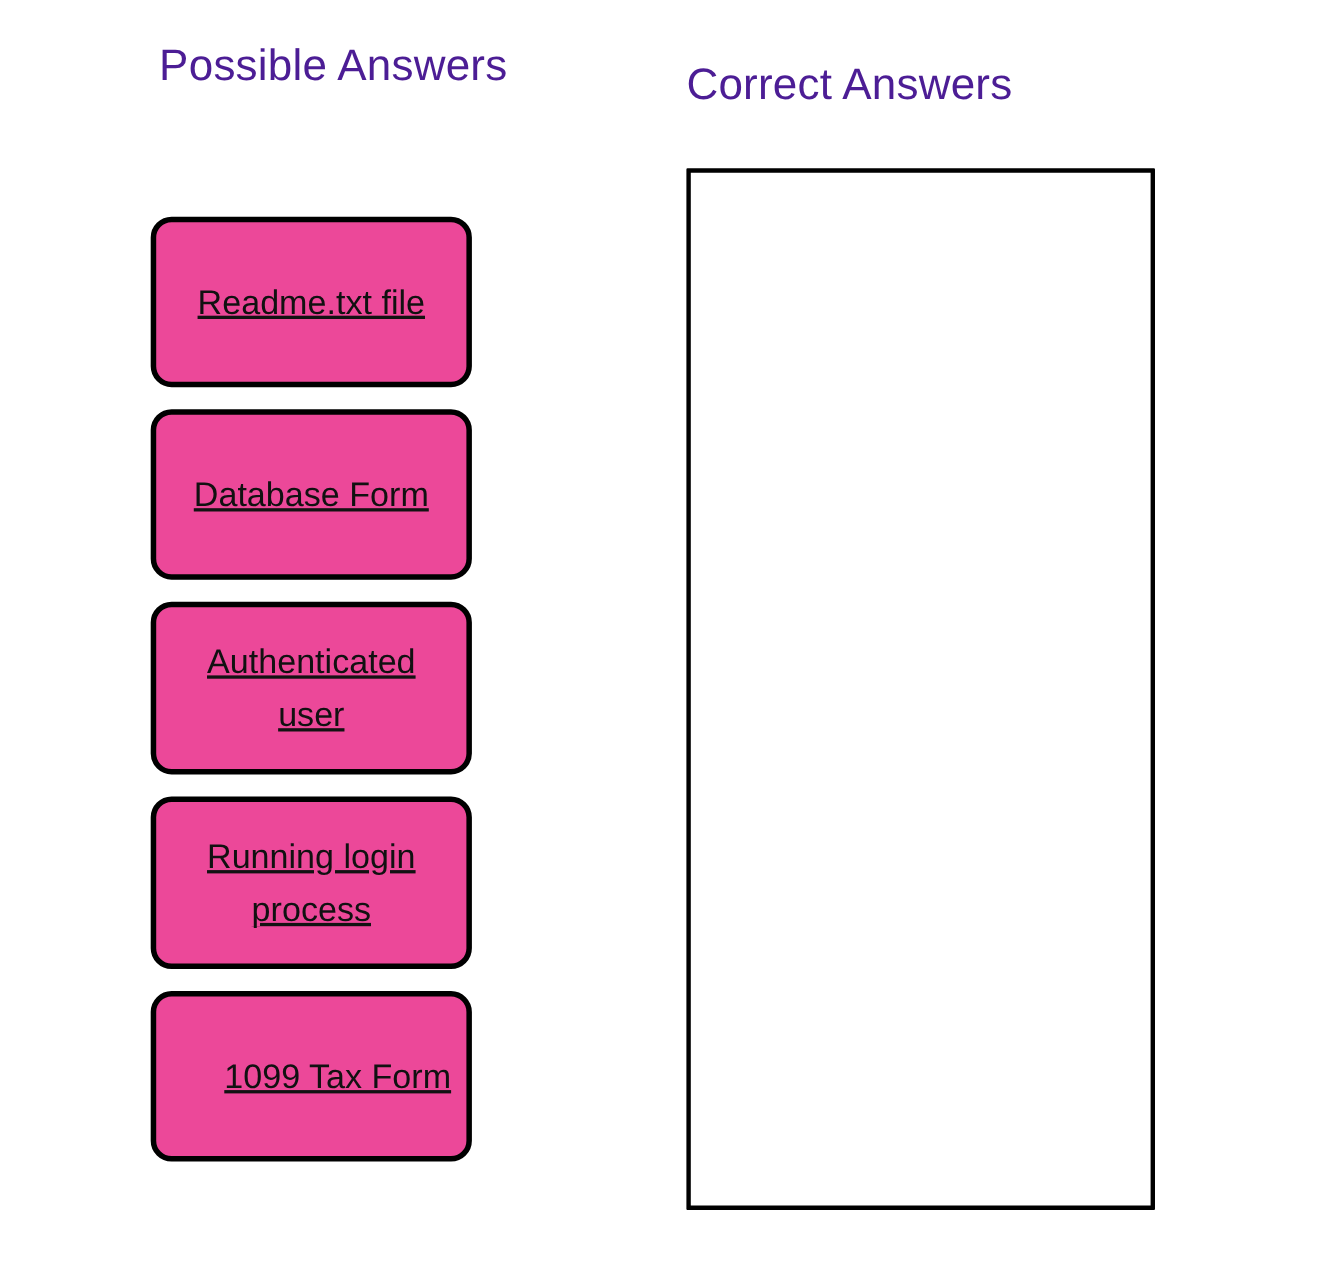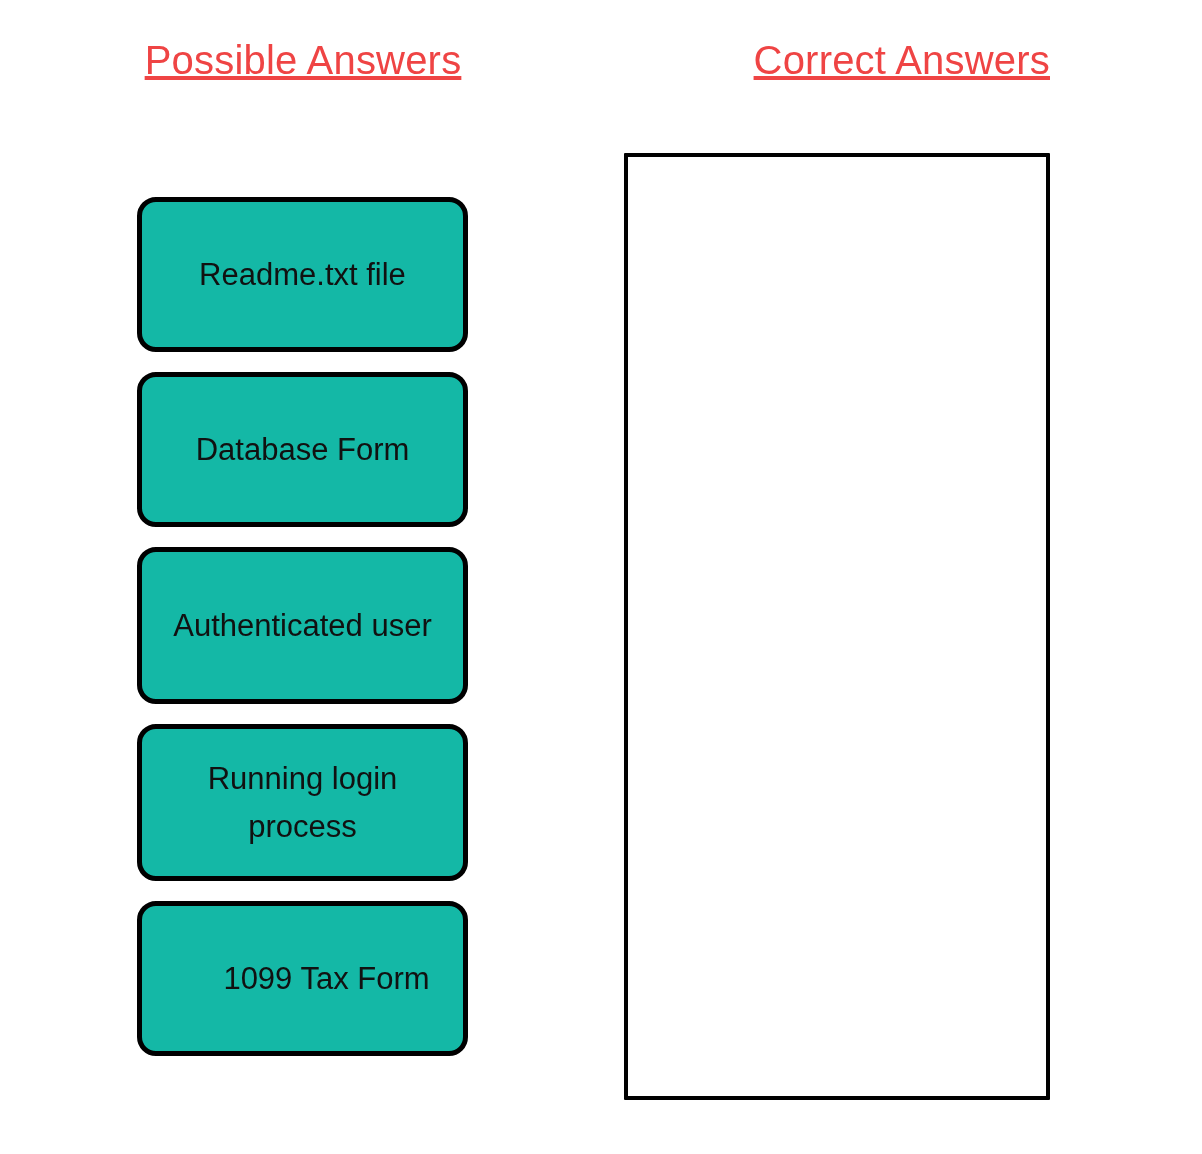--- a/index.html
+++ b/index.html
@@ -18,45 +18,45 @@
   }
 
   
   .col-heading {
     position: absolute;
     font-size: 40px;
     font-weight: 400;
     line-height: 1;
     letter-spacing: 0.2px;
     white-space: nowrap;
-    color: #ef4444;
-    text-decoration: underline;
+    color: #4c1d95;
   }
   #heading-possible { left: 0; top: 40px; width: 606px; text-align: center; }
-  #heading-correct  { left: 624px; top: 40px; width: 426px; text-align: right; }
+  #heading-correct  { left: 624px; top: 57px; width: 426px; text-align: left; }
 
   
   #possible-answers-list {
     position: absolute;
     left: 137px;
     top: 197px;
     width: 331px;
   }
   .answer-option {
     box-sizing: border-box;
-    width: 331px;
-    background: #14b8a6;
+    width: 292px;
+    background: #ec4899;
     border: 5px solid #000000;
     border-radius: 19px;
     display: flex;
     align-items: center;
     justify-content: center;
     text-align: center;
     margin-bottom: 20px;
     cursor: move;
+    text-decoration: underline;
   }
   .answer-option:last-child { margin-bottom: 0; padding-left: 48px; }
   .answer-option .option-label {
     font-size: 31px;
     line-height: 1.52;
     color: #111111;
     padding: 0 12px;
   }
   .h-single { height: 155px; }
   .h-double { height: 157px; }

